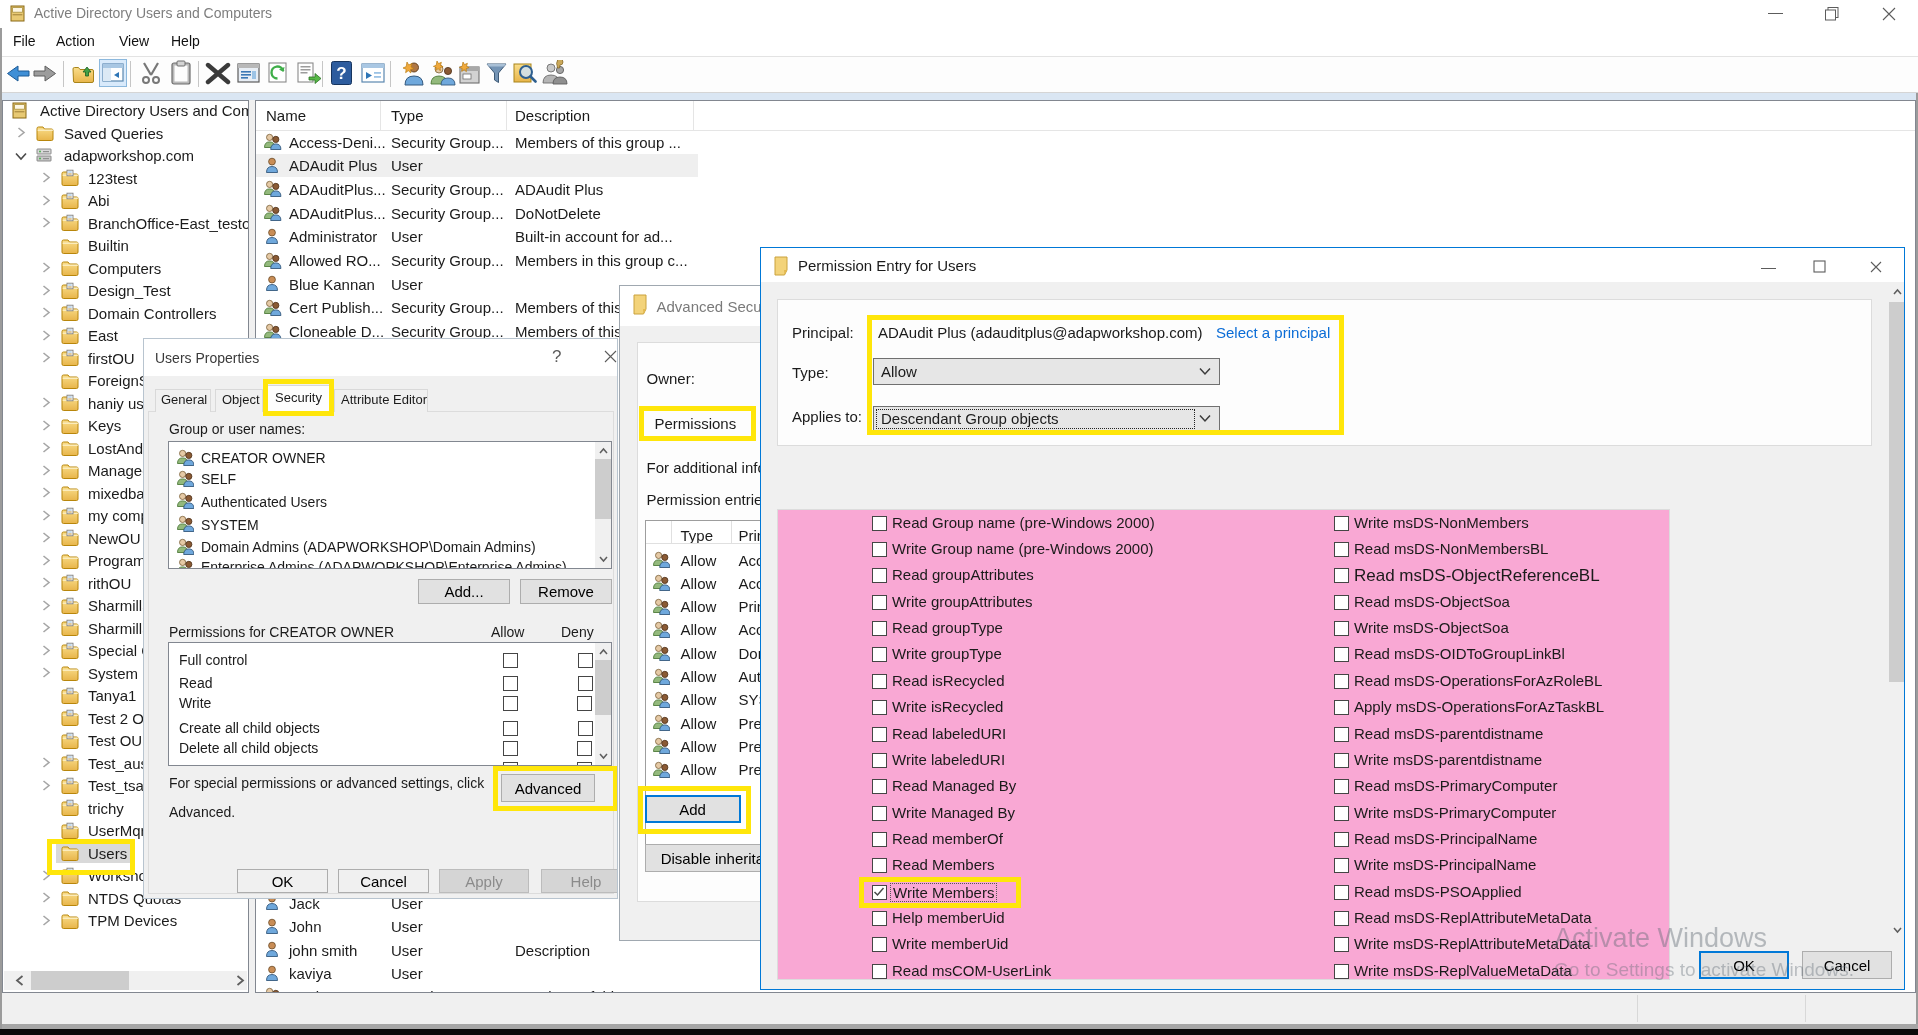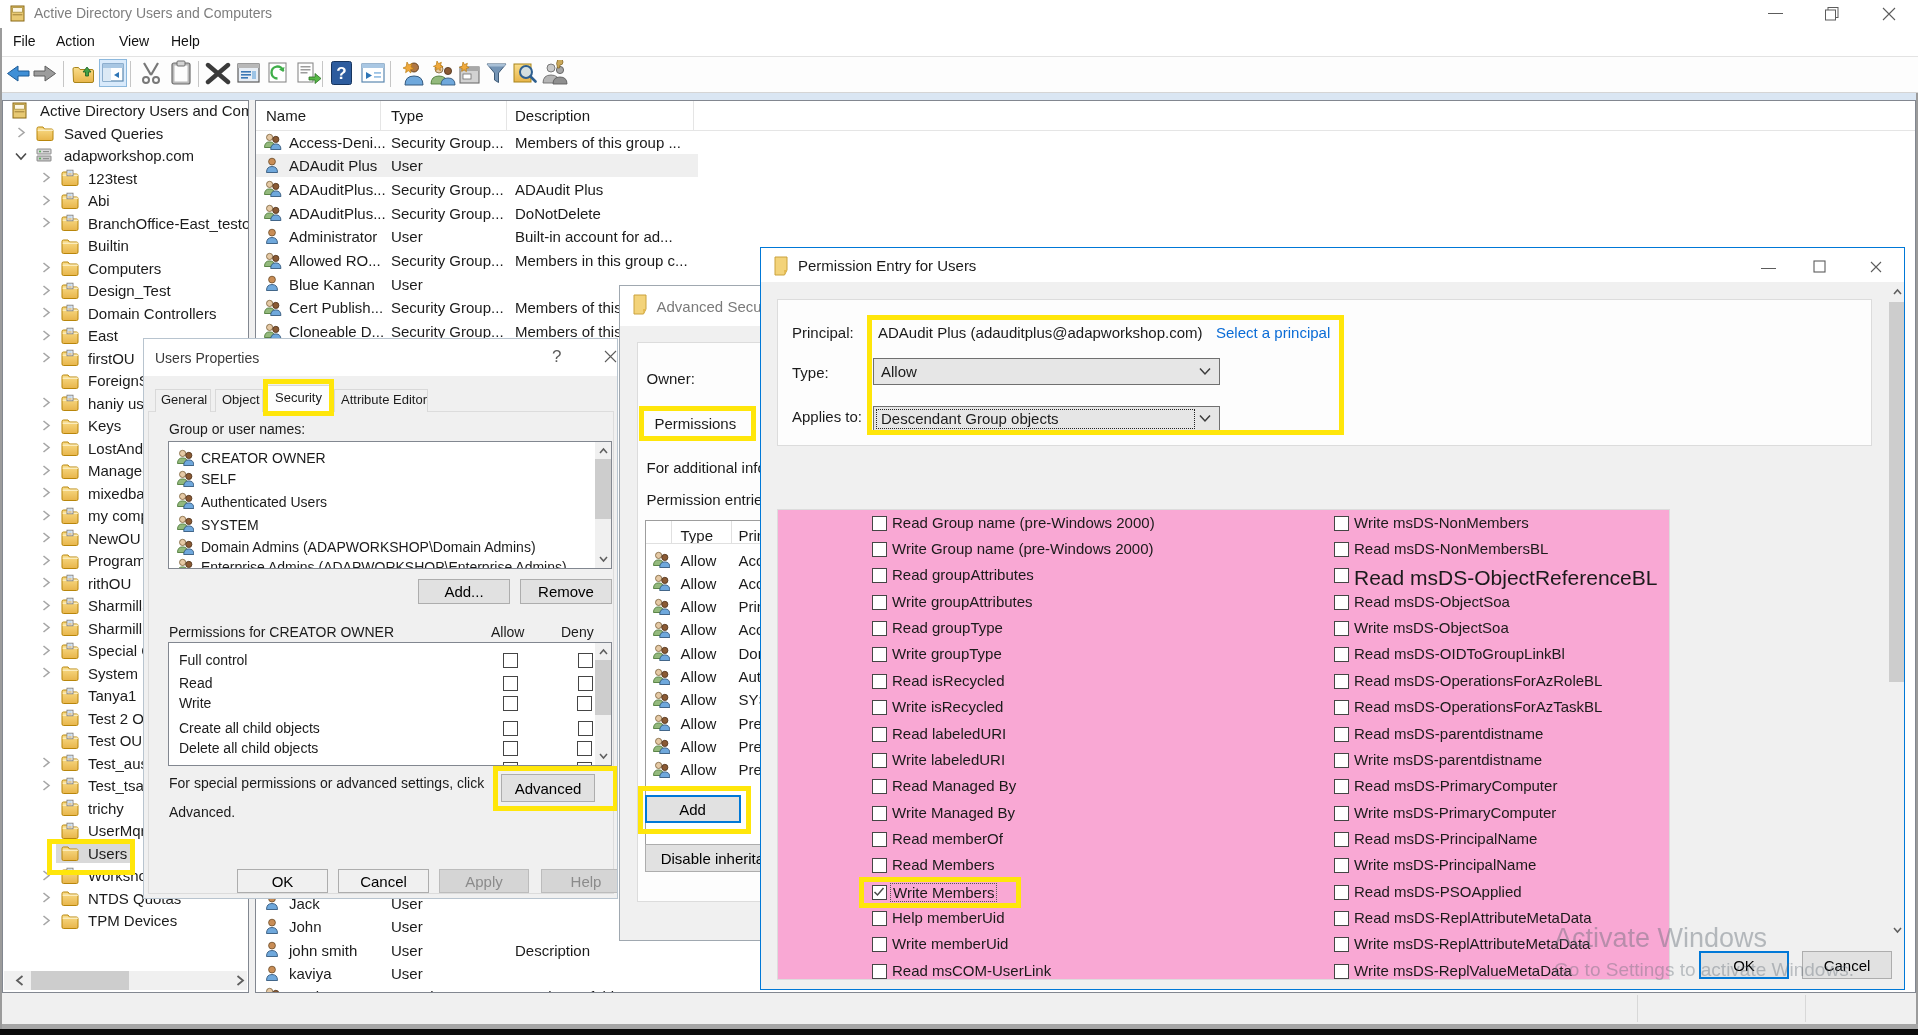--- a/index.html
+++ b/index.html
@@ -881,41 +881,41 @@
 <div class="a nw" style="left:114px;top:3.7px;font-size:15px;color:#1b1b1b;">Read Group name (pre-Windows 2000)</div>
 <div class="chk" style="left:556px;top:5.7px;"></div>
 <div class="a nw" style="left:576px;top:3.7px;font-size:15px;color:#1b1b1b;">Write msDS-NonMembers</div>
 <div class="chk" style="left:94px;top:32.05px;"></div>
 <div class="a nw" style="left:114px;top:30.05px;font-size:15px;color:#1b1b1b;">Write Group name (pre-Windows 2000)</div>
 <div class="chk" style="left:556px;top:32.05px;"></div>
 <div class="a nw" style="left:576px;top:30.05px;font-size:15px;color:#1b1b1b;">Read msDS-NonMembersBL</div>
 <div class="chk" style="left:94px;top:58.4px;"></div>
 <div class="a nw" style="left:114px;top:56.4px;font-size:15px;color:#1b1b1b;">Read groupAttributes</div>
 <div class="chk" style="left:556px;top:58.4px;"></div>
-<div class="a nw" style="left:576px;top:56.4px;font-size:21px;color:#1b1b1b;">Read msDS-ObjectReferenceBL</div>
+<div class="a nw" style="left:576px;top:56.4px;font-size:17px;color:#1b1b1b;">Read msDS-ObjectReferenceBL</div>
 <div class="chk" style="left:94px;top:84.75px;"></div>
 <div class="a nw" style="left:114px;top:82.75px;font-size:15px;color:#1b1b1b;">Write groupAttributes</div>
 <div class="chk" style="left:556px;top:84.75px;"></div>
 <div class="a nw" style="left:576px;top:82.75px;font-size:15px;color:#1b1b1b;">Read msDS-ObjectSoa</div>
 <div class="chk" style="left:94px;top:111.1px;"></div>
 <div class="a nw" style="left:114px;top:109.1px;font-size:15px;color:#1b1b1b;">Read groupType</div>
 <div class="chk" style="left:556px;top:111.1px;"></div>
 <div class="a nw" style="left:576px;top:109.1px;font-size:15px;color:#1b1b1b;">Write msDS-ObjectSoa</div>
 <div class="chk" style="left:94px;top:137.45px;"></div>
 <div class="a nw" style="left:114px;top:135.45px;font-size:15px;color:#1b1b1b;">Write groupType</div>
 <div class="chk" style="left:556px;top:137.45px;"></div>
 <div class="a nw" style="left:576px;top:135.45px;font-size:15px;color:#1b1b1b;">Read msDS-OIDToGroupLinkBl</div>
 <div class="chk" style="left:94px;top:163.8px;"></div>
 <div class="a nw" style="left:114px;top:161.8px;font-size:15px;color:#1b1b1b;">Read isRecycled</div>
 <div class="chk" style="left:556px;top:163.8px;"></div>
 <div class="a nw" style="left:576px;top:161.8px;font-size:15px;color:#1b1b1b;">Read msDS-OperationsForAzRoleBL</div>
 <div class="chk" style="left:94px;top:190.15px;"></div>
 <div class="a nw" style="left:114px;top:188.15px;font-size:15px;color:#1b1b1b;">Write isRecycled</div>
 <div class="chk" style="left:556px;top:190.15px;"></div>
-<div class="a nw" style="left:576px;top:188.15px;font-size:15px;color:#1b1b1b;">Read msDS-OperationsForAzTaskBL</div>
+<div class="a nw" style="left:576px;top:188.15px;font-size:15px;color:#1b1b1b;">Apply msDS-OperationsForAzTaskBL</div>
 <div class="chk" style="left:94px;top:216.5px;"></div>
 <div class="a nw" style="left:114px;top:214.5px;font-size:15px;color:#1b1b1b;">Read labeledURI</div>
 <div class="chk" style="left:556px;top:216.5px;"></div>
 <div class="a nw" style="left:576px;top:214.5px;font-size:15px;color:#1b1b1b;">Read msDS-parentdistname</div>
 <div class="chk" style="left:94px;top:242.85px;"></div>
 <div class="a nw" style="left:114px;top:240.85px;font-size:15px;color:#1b1b1b;">Write labeledURI</div>
 <div class="chk" style="left:556px;top:242.85px;"></div>
 <div class="a nw" style="left:576px;top:240.85px;font-size:15px;color:#1b1b1b;">Write msDS-parentdistname</div>
 <div class="chk" style="left:94px;top:269.2px;"></div>
 <div class="a nw" style="left:114px;top:267.2px;font-size:15px;color:#1b1b1b;">Read Managed By</div>

